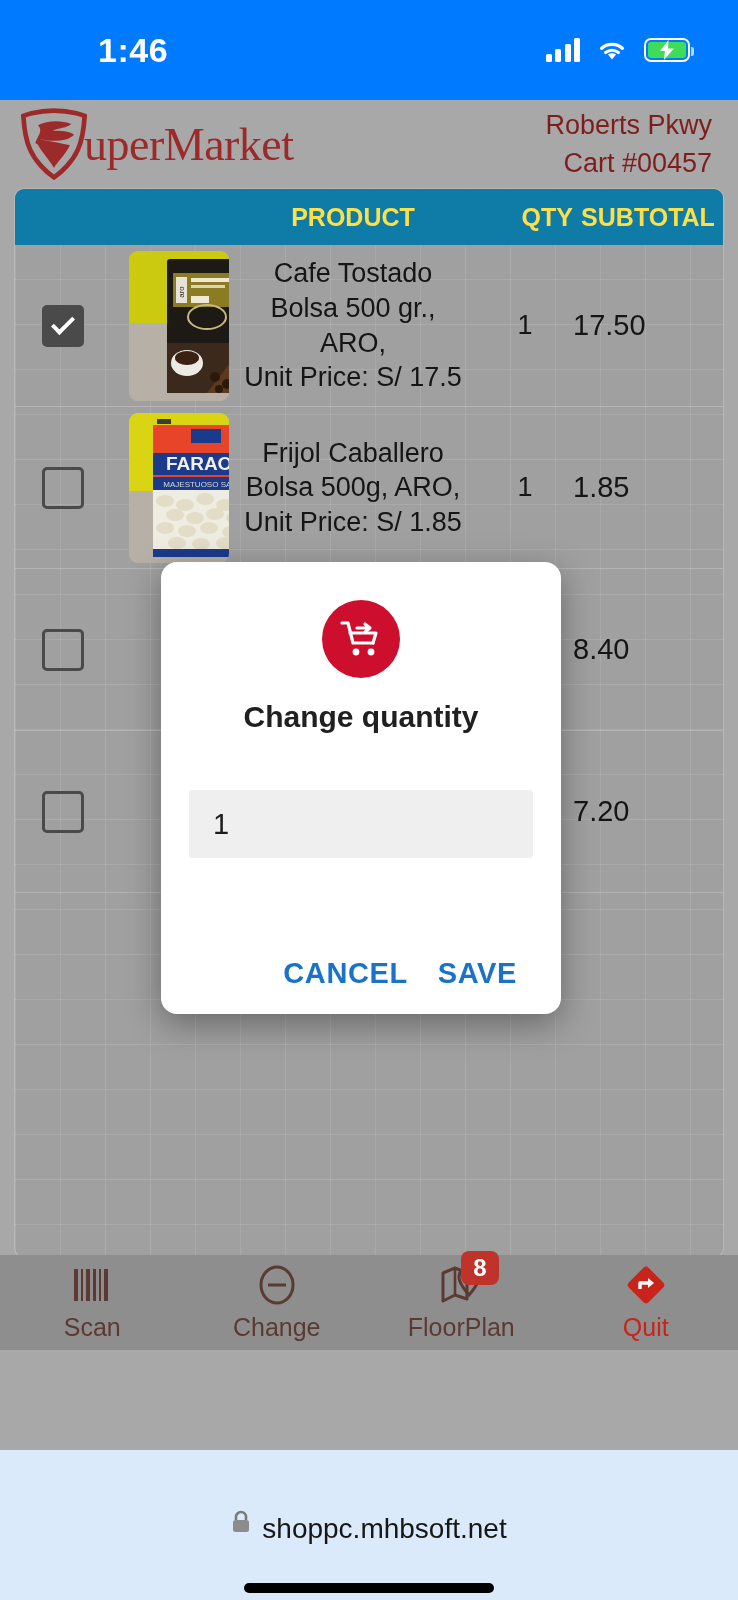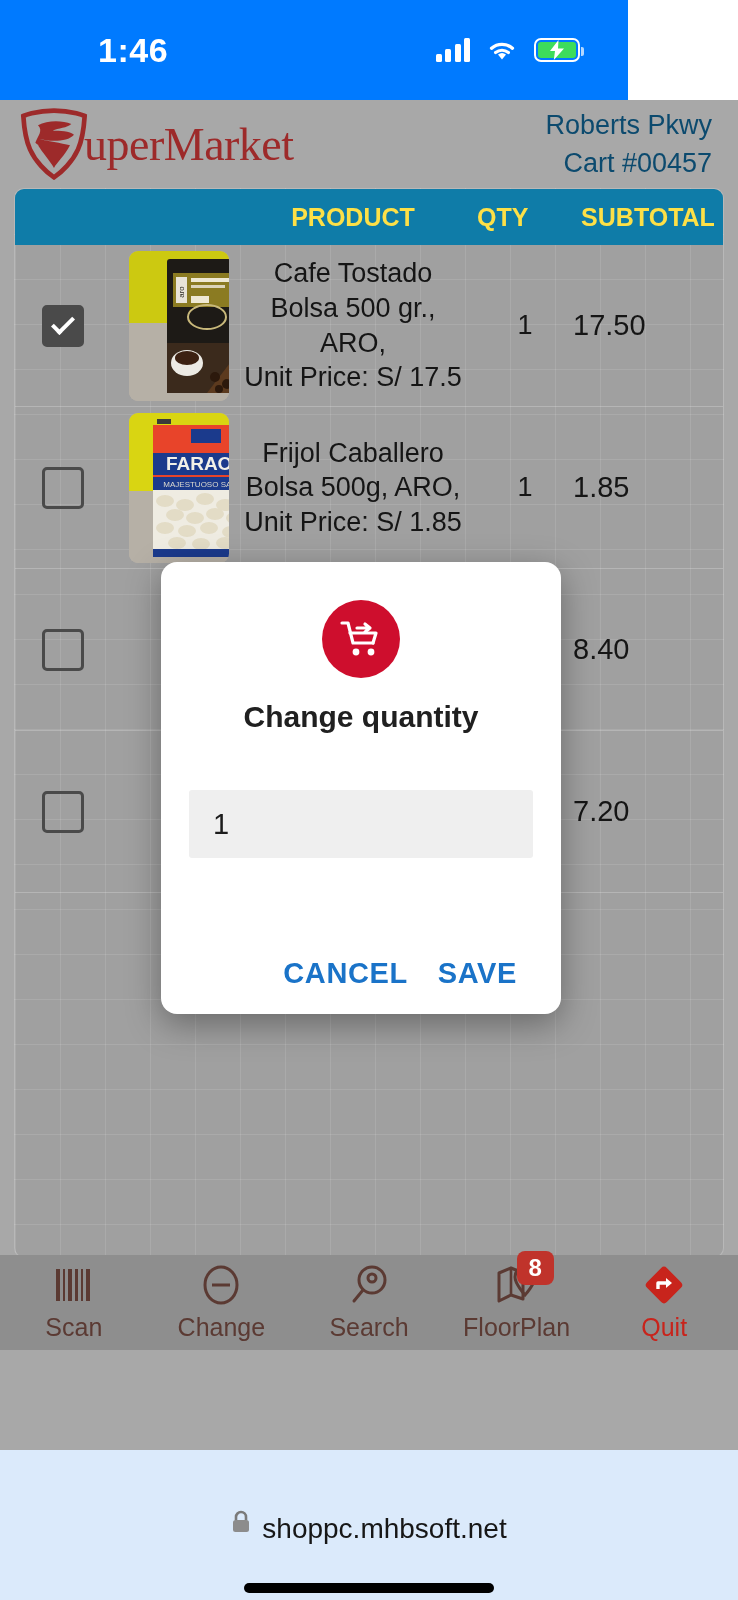--- a/index.html
+++ b/index.html
@@ -6,21 +6,21 @@
   html, body {
     width: 738px; height: 1600px;
     font-family: "Liberation Sans", sans-serif;
     background: #ffffff;
     overflow: hidden;
   }
   #app { position: relative; width: 738px; height: 1600px; }
 
   
   .statusbar {
-    position: absolute; top: 0; left: 0; width: 628px; height: 100px;
+    position: absolute; top: 0; left: 0; width: 738px; height: 100px;
     background: #007aff;
     display: flex; align-items: center; justify-content: space-between;
     padding: 0 48px 0 0;
   }
   .sb-time {
     color: #fff; font-size: 34px; font-weight: 600;
     letter-spacing: .5px; margin-left: 98px;
   }
   .sb-right { display: flex; align-items: center; gap: 17px; }
   .bars { display: flex; align-items: flex-end; gap: 3.5px; height: 24px; }
@@ -53,42 +53,42 @@
     height: 88px; display: flex; align-items: center;
     justify-content: space-between; padding: 0 26px 0 20px;
   }
   .brand { display: flex; align-items: center; }
   .brand-logo { width: 68px; height: 72px; margin-right: -4px; }
   .brand-text {
     font-family: "Liberation Serif", serif;
     font-size: 46px; color: #9d2a2a; letter-spacing: -0.5px;
   }
   .store-meta { text-align: right; line-height: 1.42; }
-  .store-meta div { color: #0c4a6e; font-size: 27px; margin-left: 8px; }
+  .store-meta div { color: #7f1d1d; font-size: 27px; margin-left: 8px; }
 
   
   .table-wrap {
     margin: 0 14px; height: 1070px;
     border-radius: 10px; overflow: hidden;
     background-color: #a0a0a0;
     background-image:
       linear-gradient(rgba(255,255,255,.10) 1px, transparent 1px),
       linear-gradient(90deg, rgba(255,255,255,.10) 1px, transparent 1px);
     background-size: 45px 45px;
     border: 1px solid rgba(255,255,255,.25);
   }
   .thead {
     height: 56px; background: #0f7ca8;
     display: flex; align-items: center;
     font-size: 25px; font-weight: bold; color: #fde047;
   }
   .th-chk { width: 96px; }
   .th-img { width: 118px; }
   .th-prod { flex: 1; text-align: center; }
-  .th-qty { width: 96px; text-align: left; }
+  .th-qty { width: 96px; text-align: right; }
   .th-sub { width: 150px; text-align: center; }
 
   .row {
     display: flex; align-items: center; min-height: 162px;
     border-bottom: 1px solid rgba(255,255,255,.22);
   }
   .cell-chk { width: 96px; display: flex; justify-content: center; }
   .chk {
     width: 42px; height: 42px; border-radius: 5px;
     border: 3px solid #4a4a4a; background: transparent;
@@ -400,30 +400,20 @@
     <div class="nav-item">
       <span class="nav-ico">
         <svg width="44" height="44" viewBox="0 0 44 44">
           <ellipse cx="22" cy="22" rx="16" ry="18" fill="none" stroke="#5b3a33" stroke-width="3"></ellipse>
           <rect x="13" y="20.5" width="18" height="3" fill="#5b3a33"></rect>
         </svg>
       </span>
       <span class="nav-label">Change</span>
     </div>
 
-    <div class="nav-item">
-      <span class="nav-ico">
-        <svg width="44" height="44" viewBox="0 0 44 44">
-          <circle cx="25" cy="17" r="13" fill="none" stroke="#5b3a33" stroke-width="3"></circle>
-          <circle cx="25" cy="15" r="4" fill="none" stroke="#5b3a33" stroke-width="3"></circle>
-          <path d="M16 27 L7 38" stroke="#5b3a33" stroke-width="3" stroke-linecap="round"></path>
-        </svg>
-      </span>
-      <span class="nav-label">Search</span>
-    </div>
 
     <div class="nav-item">
       <span class="badge">8</span>
       <span class="nav-ico">
         <svg width="48" height="44" viewBox="0 0 48 44">
           <path d="M6 10 L18 5 L30 10 L30 36 L18 32 L6 38 Z" fill="none" stroke="#5b3a33" stroke-width="3" stroke-linejoin="round"></path>
           <path d="M18 5 L18 32" stroke="#5b3a33" stroke-width="2.6"></path>
           <path d="M32 4 C38 4 42 8 42 14 C42 21 32 32 32 32 C32 32 22 21 22 14 C22 8 26 4 32 4 Z" fill="none" stroke="#5b3a33" stroke-width="3"></path>
           <circle cx="32" cy="14" r="3.5" fill="none" stroke="#5b3a33" stroke-width="2.6"></circle>
         </svg>

